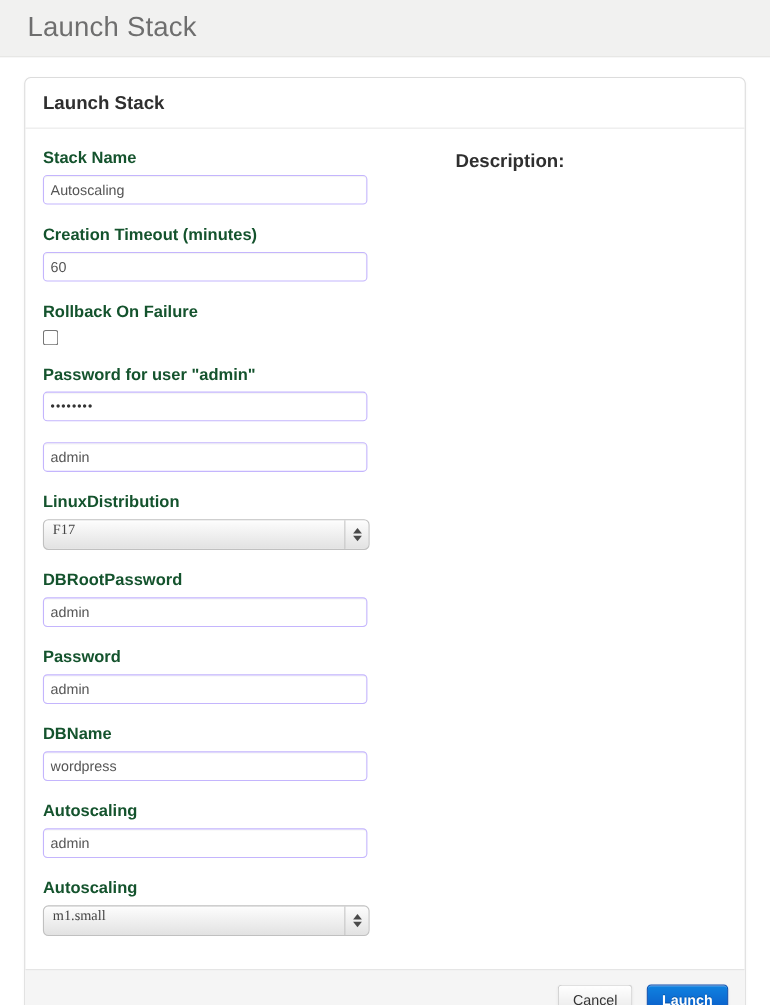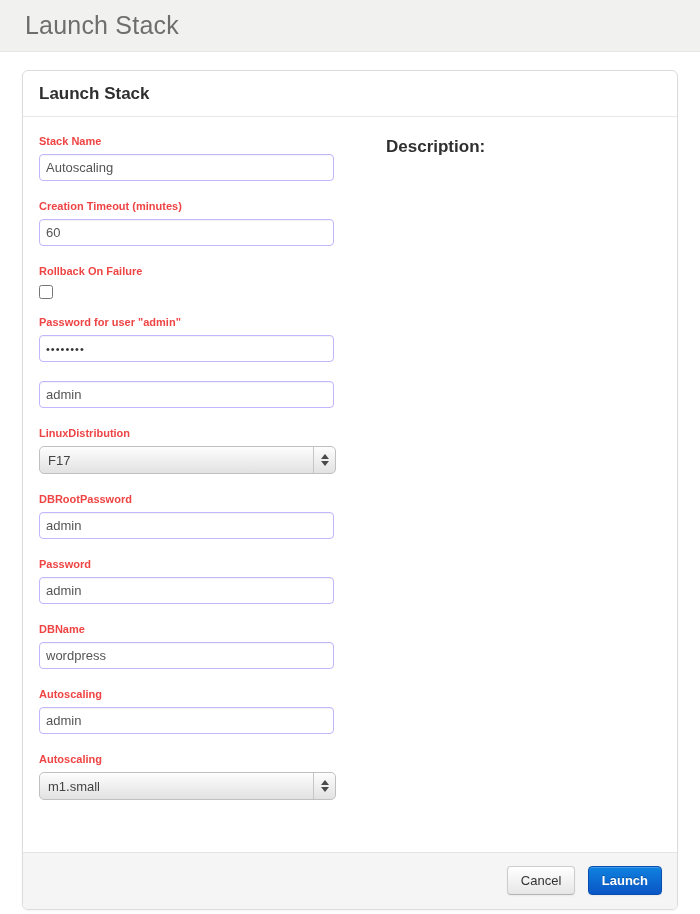--- a/index.html
+++ b/index.html
@@ -51,23 +51,23 @@
     padding: 18px 16px 30px 16px;
     min-height: 687px;
   }
   .col-left { width: 347px; }
   .col-right { flex: 1; padding-top: 2px; }
 
   
   .field-group { margin-bottom: 19px; }
   .field-label {
     display: block;
-    font-size: 11px;
-    font-weight: 700;
-    color: #ef4444;
+    font-size: 15px;
+    font-weight: 700;
+    color: #14532d;
     margin-bottom: 7px;
   }
   .text-input {
     width: 281px;
     height: 17px;
     padding: 4px 6px;
     font-family: "Liberation Sans", sans-serif;
     font-size: 13px;
     color: #555555;
     border: 1px solid #c4b5fd;
@@ -86,23 +86,24 @@
   }
 
   
   .select-control {
     width: 295px;
     height: 26px;
     border: 1px solid #c0c0c0;
     border-radius: 5px;
     background: linear-gradient(#fdfdfd, #e2e2e2);
     display: flex;
-    align-items: center;
+    align-items: flex-start;
     cursor: default;
     box-shadow: 0 1px 0 rgba(255,255,255,0.6) inset;
+    font-family: Liberation Serif, serif;
   }
   .select-value {
     flex: 1;
     font-size: 13px;
     color: #444444;
     padding-left: 8px;
   }
   .select-arrows {
     width: 21px;
     height: 100%;
@@ -124,20 +125,21 @@
     border-right: 4px solid transparent;
     border-top: 5px solid #4a4a4a;
   }
 
   
   .desc-heading {
     font-size: 17px;
     font-weight: 700;
     color: #2f2f2f;
     margin-bottom: 6px;
+    margin-left: 28px;
   }
   .desc-text {
     font-size: 13px;
     color: #3b3b3b;
     line-height: 1.4;
   }
 
   
   .modal-footer {
     background: #f5f5f5;

